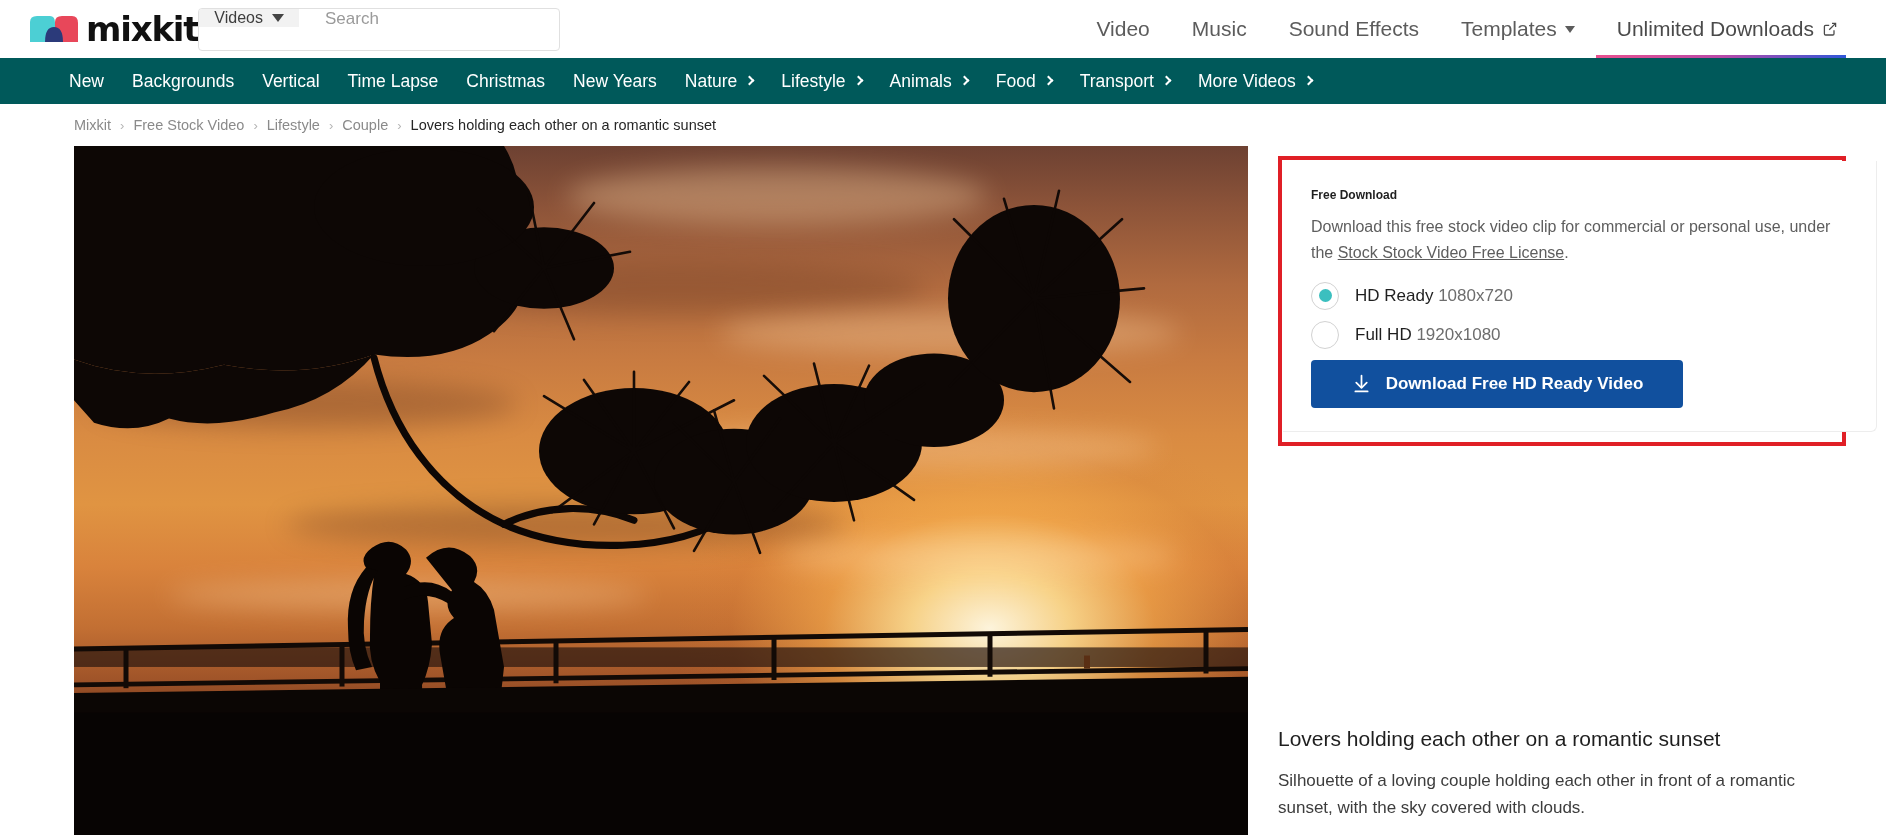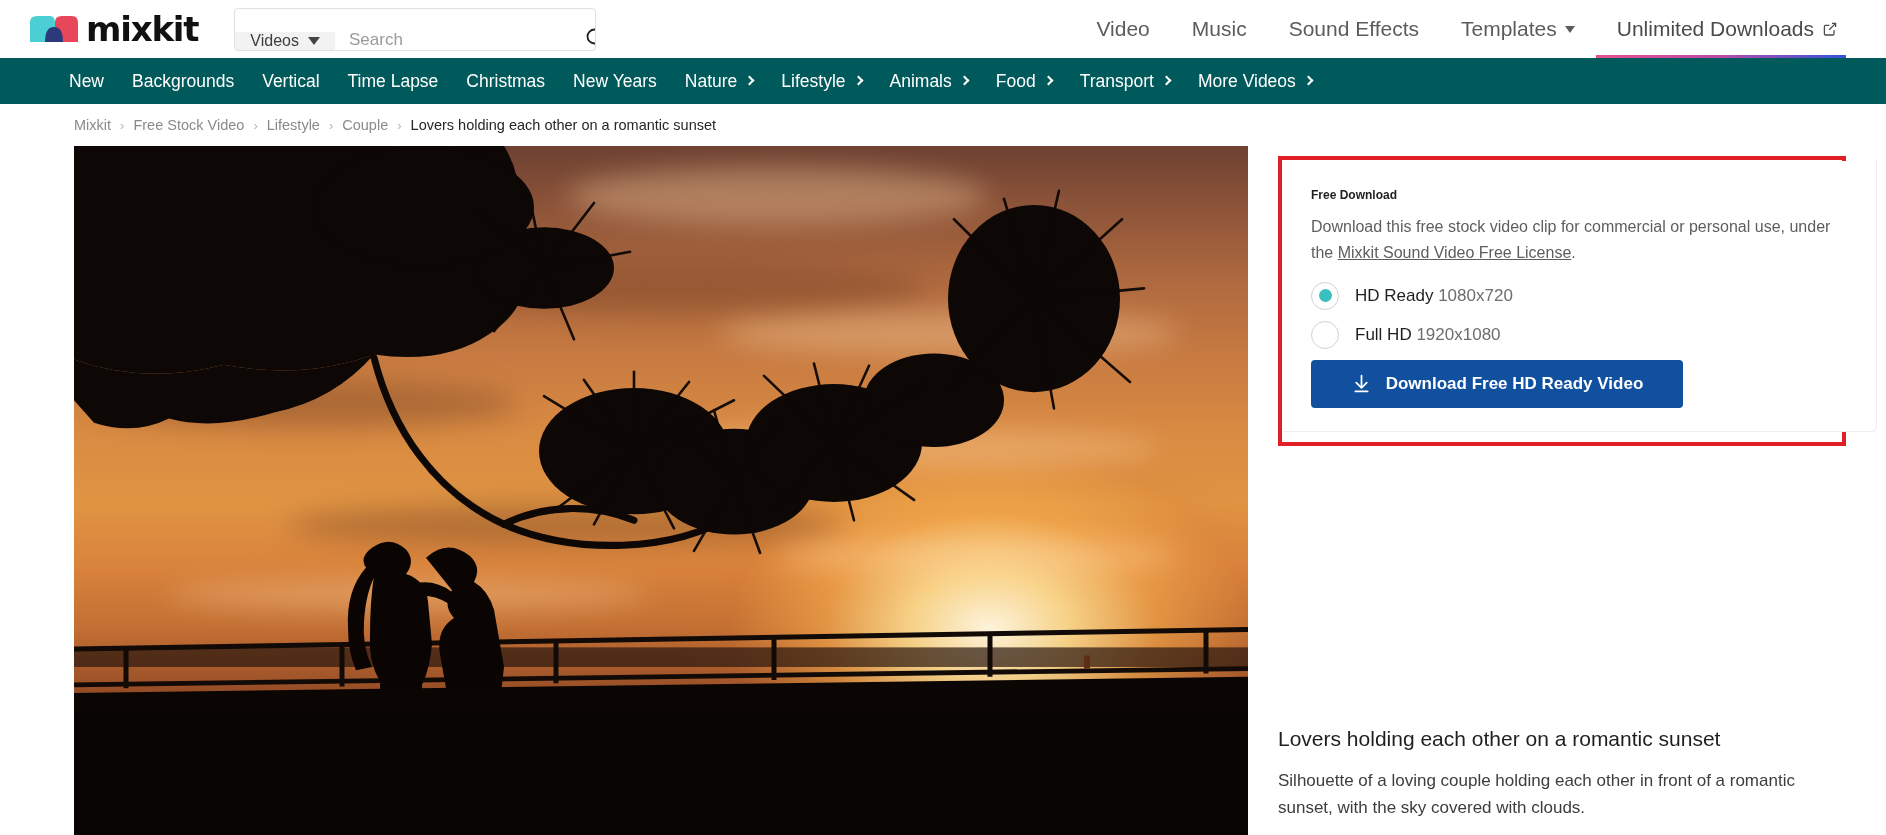--- a/index.html
+++ b/index.html
@@ -28,28 +28,28 @@
     font-weight: bold;
     letter-spacing: -1.2px;
     color: #111111;
     line-height: 1;
     font-family: "DejaVu Sans", sans-serif;
   }
 
   
   .search-wrap {
     display: flex;
-    align-items: flex-end;
-    margin-left: 36px;
+    align-items: flex-start;
     width: 362px;
     height: 43px;
     border: 1px solid #e0e0e0;
     border-radius: 4px;
     overflow: hidden;
     background: #ffffff;
+    gap: 12px;
   }
   .search-select {
     display: flex; align-items: center; gap: 9px;
     padding: 0 15px;
     background: #f2f2f2;
     font-size: 16px;
     color: #3d3d3d;
     white-space: nowrap;
     cursor: pointer;
   }
@@ -477,21 +477,21 @@
     </div>
   </div>
 
   <div class="side-col">
 
     <div class="redbox">
       <div class="dl-card">
         <div class="dl-title">Free Download</div>
 
         <div class="dl-desc">
-          <span>Download this free stock video clip for commercial or personal use, under the </span><a href="#">Mixkit Sound Video Free License</a><span>.</span>
+          <span>Download this free stock video clip for commercial or personal use, under the </span><a href="#">Stock Stock Video Free License</a><span>.</span>
         </div>
 
         <div class="radio-row">
           <span class="radio">
             <span class="dot"></span>
           </span>
           <span class="radio-label">
             <span>HD Ready</span>
             <span class="dim">1080x720</span>
           </span>

